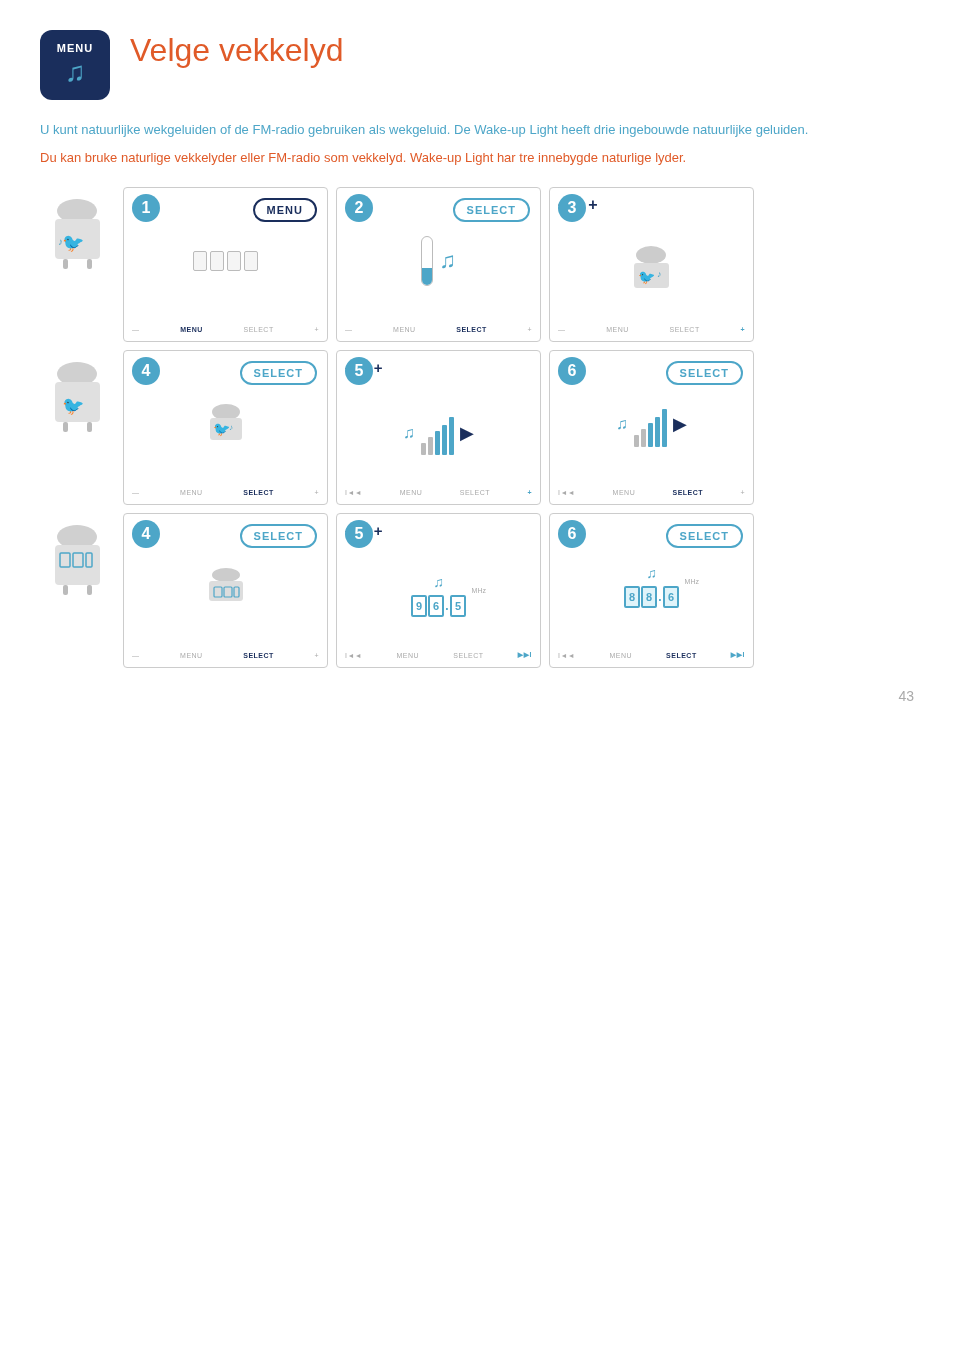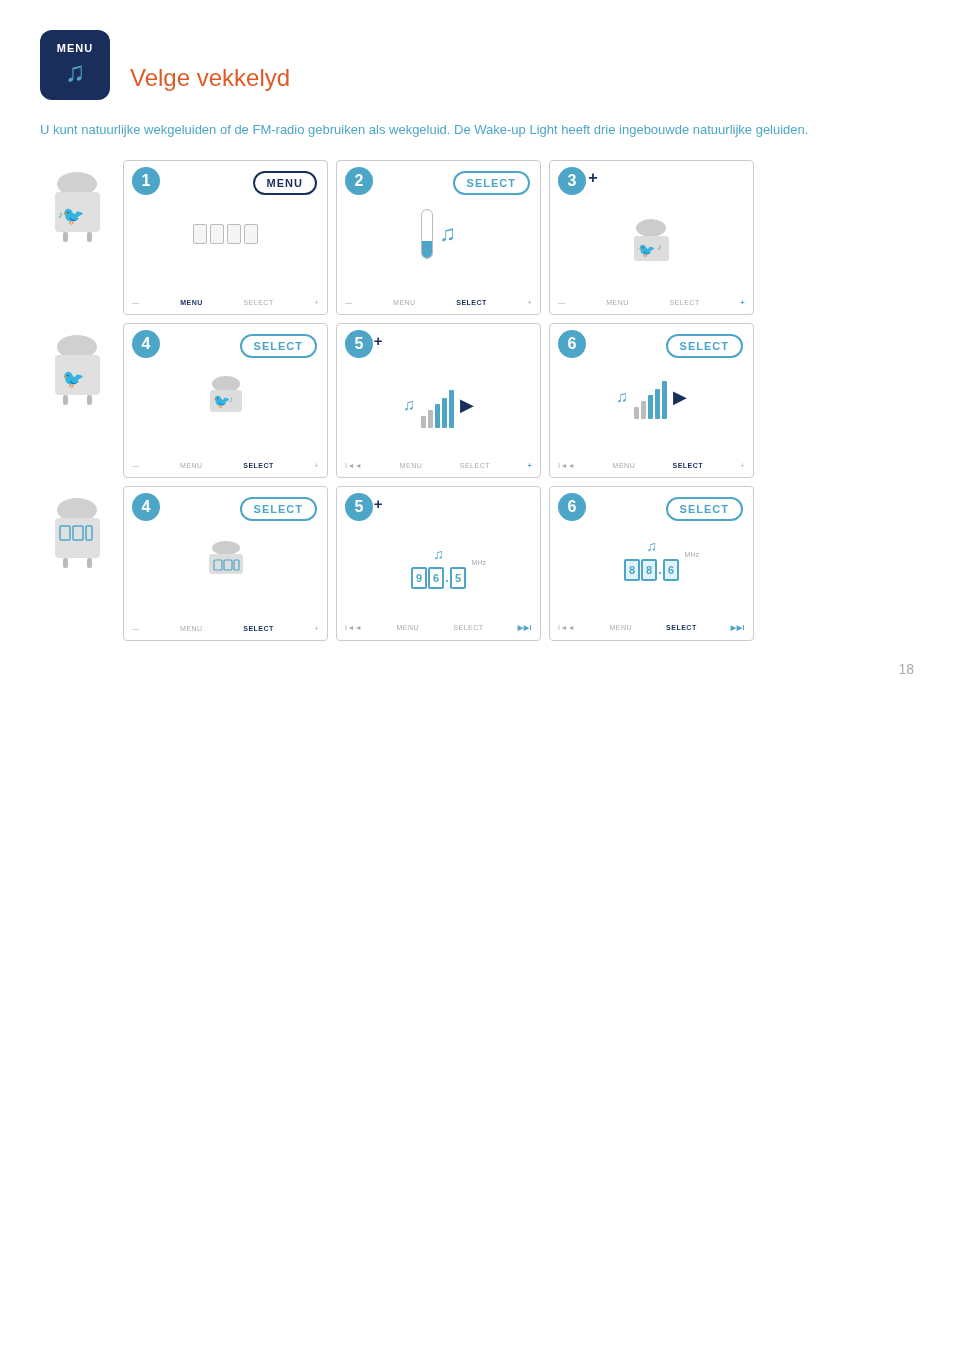--- a/index.html
+++ b/index.html
@@ -45,25 +45,24 @@
       color: #1a2e5c;
       line-height: 1.2;
     }
     .title-block h2 {
       font-size: 24px;
       font-weight: 300;
       color: #4da6c8;
       line-height: 1.3;
     }
     .title-block h3 {
-      font-size: 24px;
+      font-size: 32px;
       font-weight: 300;
       color: #e05a28;
       line-height: 1.3;
-      margin-top: 32px;
     }
     .description {
       margin-bottom: 20px;
       line-height: 1.5;
     }
     .desc-it {
       font-size: 13px;
       color: #333;
       font-weight: 600;
       margin-bottom: 4px;
@@ -223,20 +222,21 @@
     <span class="menu-text">MENU</span>
     <span class="sound-icon">♫</span>
   </div>
   <div class="title-block">
     <h3>Velge vekkelyd</h3>
   </div>
 </div>
 
 <div class="description">
   <p class="desc-nl">U kunt natuurlijke wekgeluiden of de FM-radio gebruiken als wekgeluid. De Wake-up Light heeft drie ingebouwde natuurlijke geluiden.</p>
+  <p class="desc-no">Du kan bruke naturlige vekkelyder eller FM-radio som vekkelyd. Wake-up Light har tre innebygde naturlige lyder.</p>
 </div>
 
 <div class="steps-section">
 
   <div class="steps-row">
 
     <div class="step-icon-col">
 
       <svg width="55" height="75" viewBox="0 0 55 75">
 
@@ -508,13 +508,13 @@
           <span>MENU</span>
           <span class="highlighted-label">SELECT</span>
           <span style="font-weight:bold;color:#4da6c8;font-size:7px;">▶▶I</span>
         </div>
       </div>
     </div>
   </div>
 
 </div>
 
-<div class="page-number">18</div>
+<div class="page-number">43</div>
 
 </body></html>

